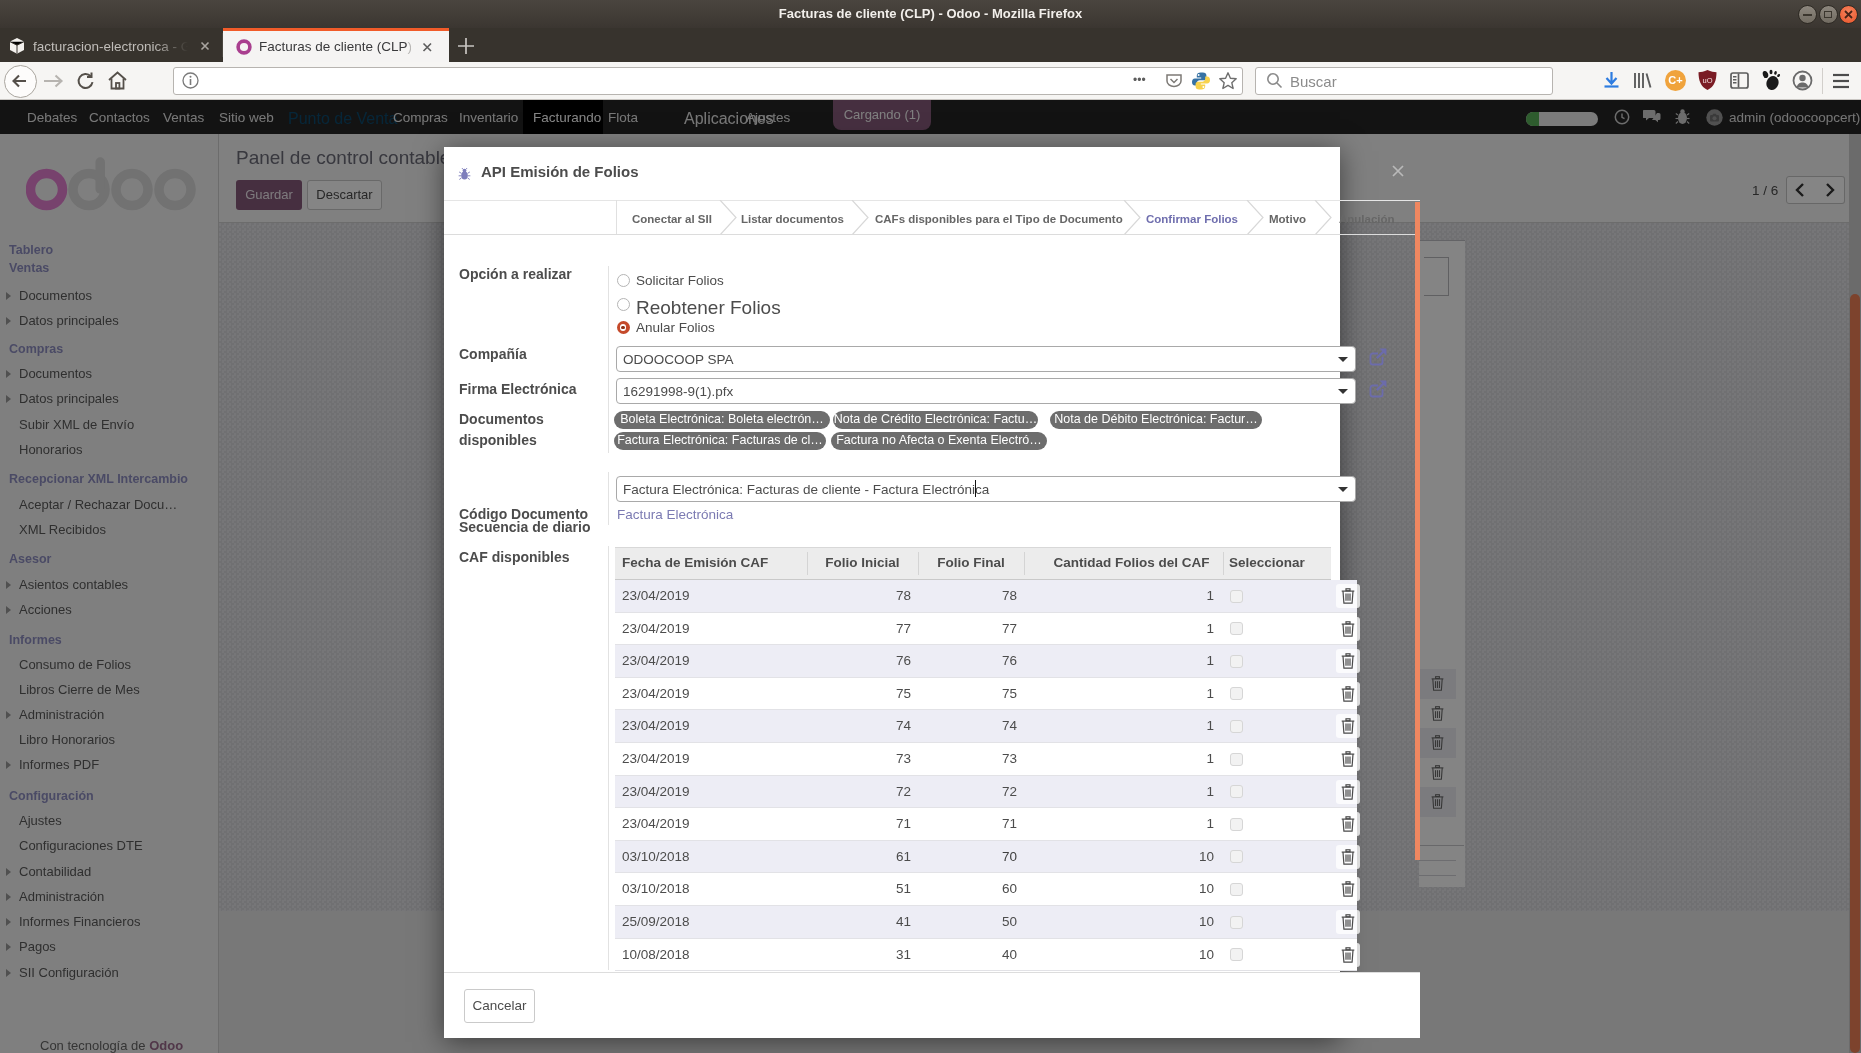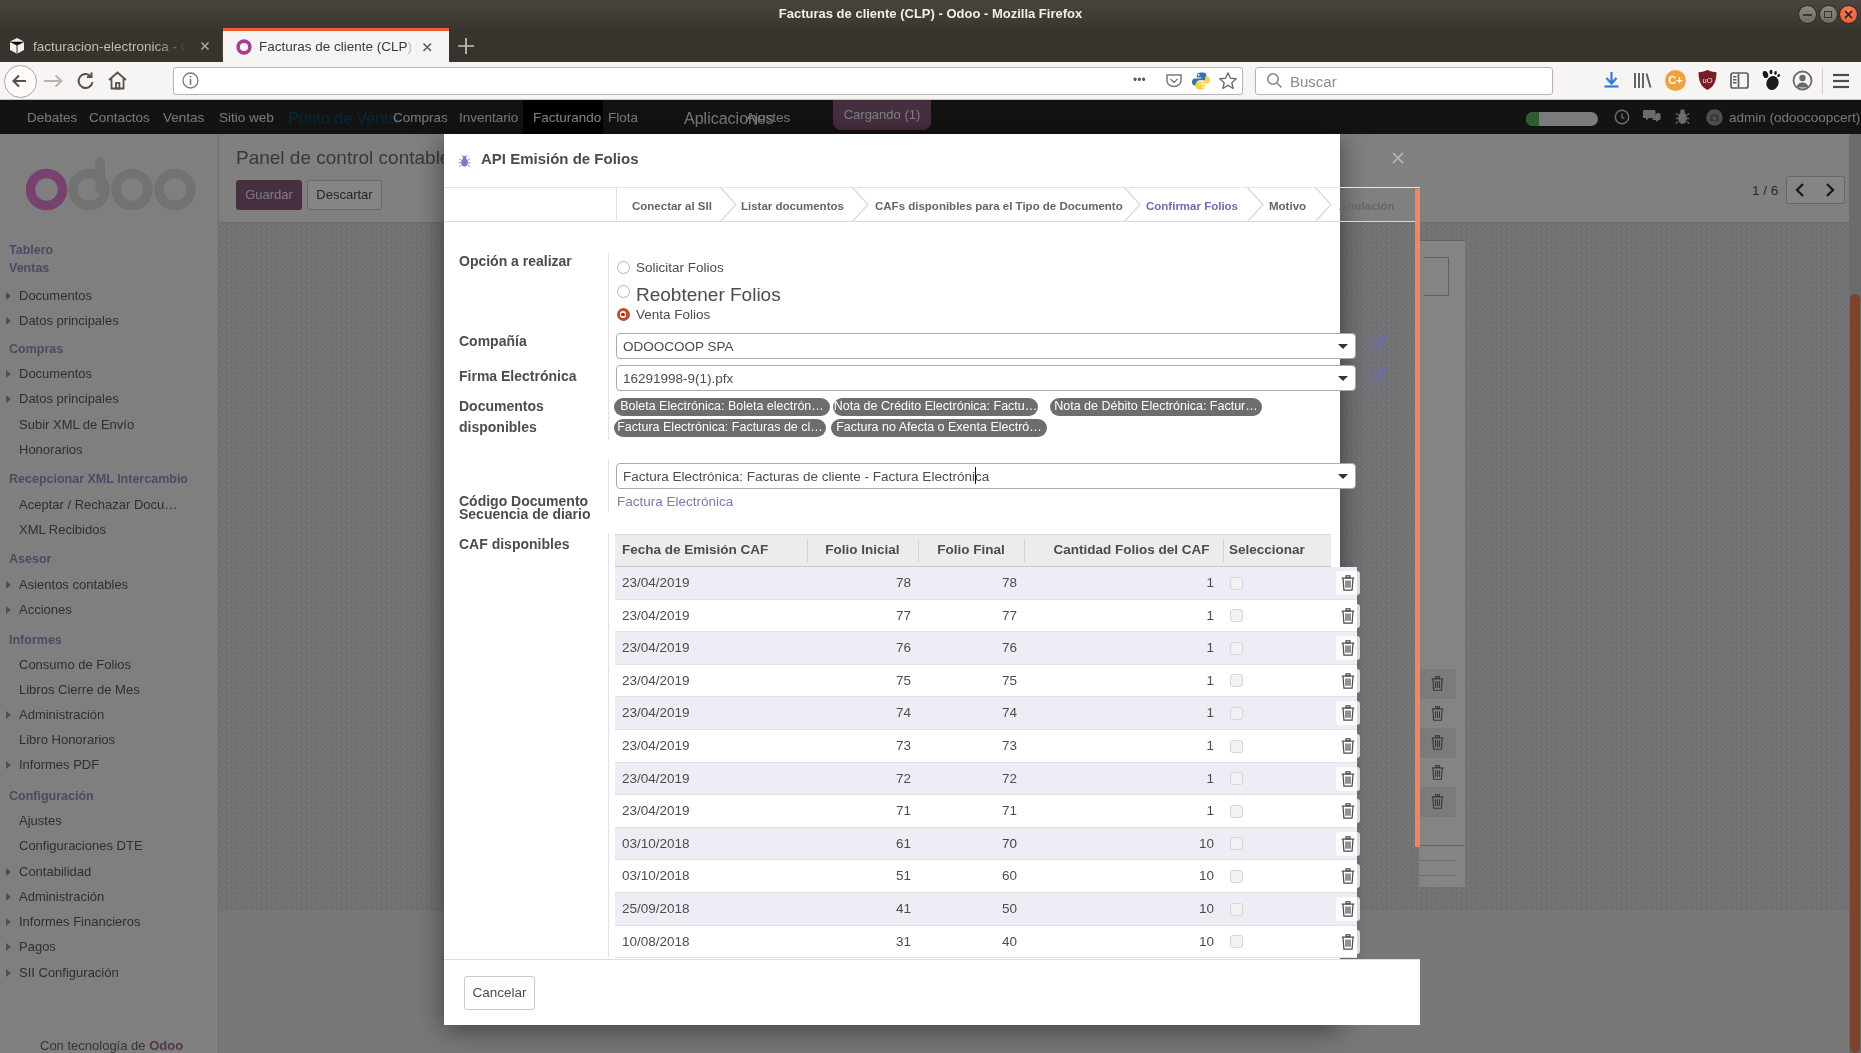--- a/index.html
+++ b/index.html
@@ -377,21 +377,21 @@
     <div class="ab chrome" style="left:1822px;top:68px;width:1px;height:26px;background:#d2cfcb"></div>
     <div class="ab chrome" style="left:1831px;top:72px;width:20px;height:18px;">
       <svg width="20" height="18" viewBox="0 0 20 18">
         <g stroke="#4c4c4c" stroke-width="2.2">
           <path d="M2 3 H18"></path>
           <path d="M2 9 H18"></path>
           <path d="M2 15 H18"></path>
         </g>
       </svg>
     </div>
-    <div class="ab" style="left:444px;top:134px;width:896px;height:891px;background:#fff;z-index:20;box-shadow:0 4px 26px rgba(0,0,0,0.5)">
+    <div class="ab" style="left:444px;top:147px;width:896px;height:891px;background:#fff;z-index:20;box-shadow:0 4px 26px rgba(0,0,0,0.5)">
       <div class="ab" style="left:14px;top:20px;width:13px;height:14px;">
         <svg width="13" height="14" viewBox="0 0 18 18">
           <g fill="#7d7dbb">
             <ellipse cx="9" cy="11" rx="4.6" ry="5.6"></ellipse>
             <circle cx="9" cy="4.2" r="2.6"></circle>
           </g>
           <g stroke="#7d7dbb" stroke-width="1.3" fill="none">
             <path d="M4.6 8 L1.6 6.2"></path>
             <path d="M4.3 11.5 H0.9"></path>
             <path d="M4.6 14.6 L1.8 16.6"></path>
@@ -445,21 +445,21 @@
       <div class="ab" style="left:164px;top:119px;width:1px;height:187px;background:#e2e2e2"></div>
       <div class="ab" style="left:164px;top:325px;width:1px;height:53px;background:#e2e2e2"></div>
       <div class="ab" style="left:164px;top:399px;width:1px;height:424px;background:#e2e2e2"></div>
       <div class="ab" style="left:172.5px;top:126.5px;width:13px;height:13px;border-radius:50%;background:#fff;border:1px solid #b5b5b5"></div>
       <div class="ab" style="left:172.5px;top:150.5px;width:13px;height:13px;border-radius:50%;background:#fff;border:1px solid #b5b5b5"></div>
       <div class="ab" style="left:172.5px;top:174.0px;width:13px;height:13px;border-radius:50%;background:#c54a2b"></div>
       <div class="ab" style="left:175.8px;top:177.3px;width:6.4px;height:6.4px;border-radius:50%;background:#fff"></div>
       <div class="ab" style="left:177.4px;top:178.9px;width:3.2px;height:3.2px;border-radius:50%;background:#8c3015"></div>
       <div class="ab nowrap" style="left:192px;top:126px;font-size:13.5px;color:#4c4c4c;">Solicitar Folios</div>
       <div class="ab nowrap" style="left:192px;top:150px;font-size:19px;color:#4c4c4c;">Reobtener Folios</div>
-      <div class="ab nowrap" style="left:192px;top:173px;font-size:13.5px;color:#4c4c4c;">Venta Folios</div>
+      <div class="ab nowrap" style="left:192px;top:173px;font-size:13.5px;color:#4c4c4c;">Anular Folios</div>
       <div class="ab" style="left:172px;top:199px;width:740px;height:26px;background:#fff;border:1px solid #a9a9a9;border-radius:4px"></div>
       <div class="ab nowrap" style="left:179px;top:205px;font-size:13.5px;color:#4c4c4c;">ODOOCOOP SPA</div>
       <div class="ab" style="left:894px;top:210px;width:0;height:0;border-left:5px solid transparent;border-right:5px solid transparent;border-top:5.5px solid #333"></div>
       <div class="ab" style="left:925px;top:200px;width:19px;height:19px;">
         <svg width="19" height="19" viewBox="0 0 19 19">
           <path d="M13.5 10 v5.2 a2.3 2.3 0 0 1 -2.3 2.3 H3.8 a2.3 2.3 0 0 1 -2.3 -2.3 V8.8 a2.3 2.3 0 0 1 2.3 -2.3 H9" fill="none" stroke="#6c6cab" stroke-width="1.8"></path>
           <path d="M7.8 11.2 L15.5 3.5" stroke="#6c6cab" stroke-width="2.4"></path>
           <path d="M10.8 1.8 H17.2 V8.2" fill="#6c6cab" stroke="#6c6cab" stroke-width="0.5"></path>
         </svg>
       </div>

